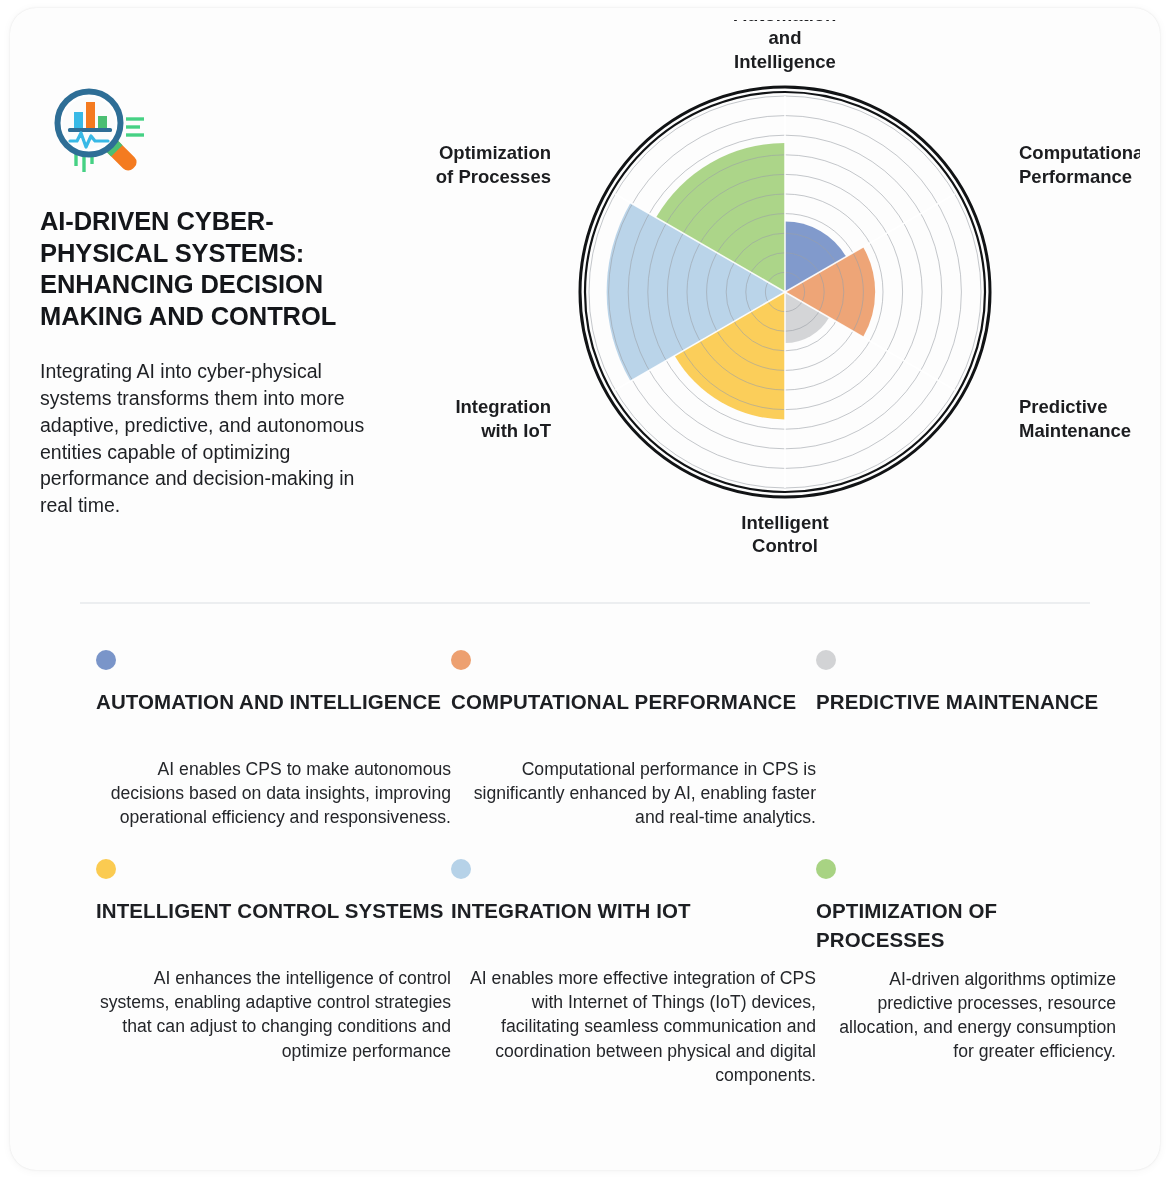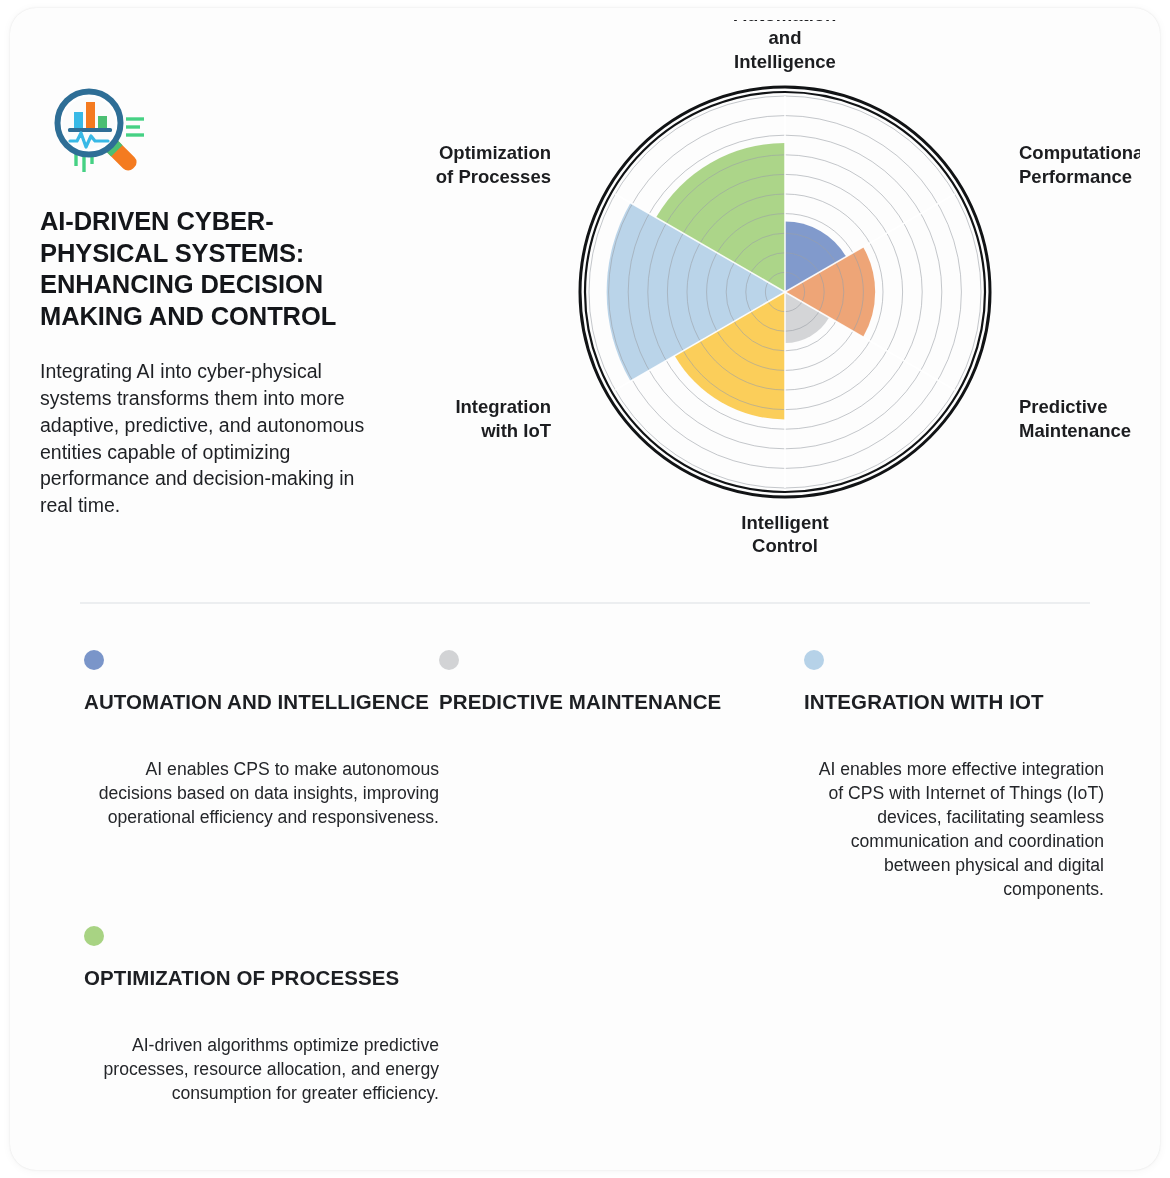--- a/index.html
+++ b/index.html
@@ -74,27 +74,27 @@
     left: 80px;
     top: 602px;
     width: 1010px;
     height: 2px;
     background: #eceef0;
   }
 
   
   .legend {
     position: absolute;
-    left: 84px;
+    left: 96px;
     top: 650px;
     width: 1020px;
     display: grid;
     grid-template-columns: 355px 365px 300px;
     grid-auto-rows: min-content;
-    row-gap: 24px;
+    row-gap: 30px;
   }
   .legend-item { width: 100%; }
   .legend-dot {
     width: 20px; height: 20px; border-radius: 50%;
     display: block; margin-bottom: 17px;
   }
   .legend-title {
     font-size: 20.5px;
     font-weight: bold;
     line-height: 1.42;
@@ -199,22 +199,32 @@
 
   <div class="divider"></div>
 
   <div class="legend" id="legend-grid">
       <div class="legend-item">
         <span class="legend-dot" style="background: rgb(122, 149, 201);"></span>
         <div class="legend-title">AUTOMATION AND INTELLIGENCE</div>
         <div class="legend-desc">AI enables CPS to make autonomous decisions based on data insights, improving operational efficiency and responsiveness.</div>
       </div>
       <div class="legend-item">
+        <span class="legend-dot" style="background: rgb(237, 160, 112);"></span>
+        <div class="legend-title">COMPUTATIONAL PERFORMANCE</div>
+        <div class="legend-desc">Computational performance in CPS is significantly enhanced by AI, enabling faster and real-time analytics.</div>
+      </div>
+      <div class="legend-item">
         <span class="legend-dot" style="background: rgb(210, 211, 213);"></span>
         <div class="legend-title">PREDICTIVE MAINTENANCE</div>
+      </div>
+      <div class="legend-item">
+        <span class="legend-dot" style="background: rgb(251, 203, 81);"></span>
+        <div class="legend-title">INTELLIGENT CONTROL SYSTEMS</div>
+        <div class="legend-desc">AI enhances the intelligence of control systems, enabling adaptive control strategies that can adjust to changing conditions and optimize performance</div>
       </div>
       <div class="legend-item">
         <span class="legend-dot" style="background: rgb(182, 210, 232);"></span>
         <div class="legend-title">INTEGRATION WITH IOT</div>
         <div class="legend-desc">AI enables more effective integration of CPS with Internet of Things (IoT) devices, facilitating seamless communication and coordination between physical and digital components.</div>
       </div>
       <div class="legend-item">
         <span class="legend-dot" style="background: rgb(168, 211, 131);"></span>
         <div class="legend-title">OPTIMIZATION OF PROCESSES</div>
         <div class="legend-desc">AI-driven algorithms optimize predictive processes, resource allocation, and energy consumption for greater efficiency.</div>

